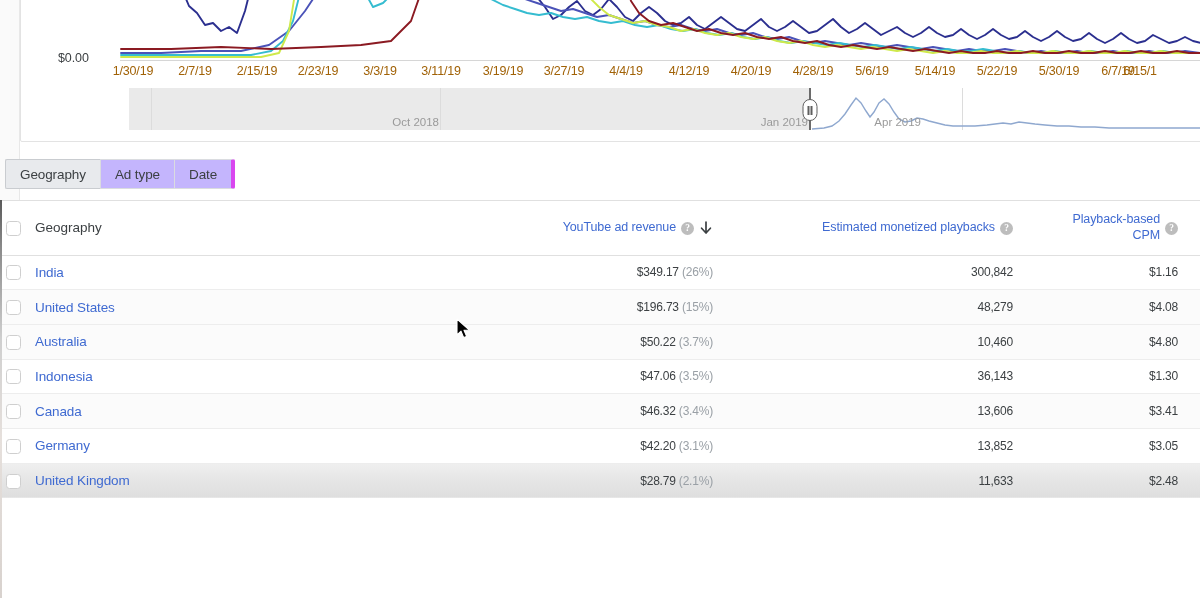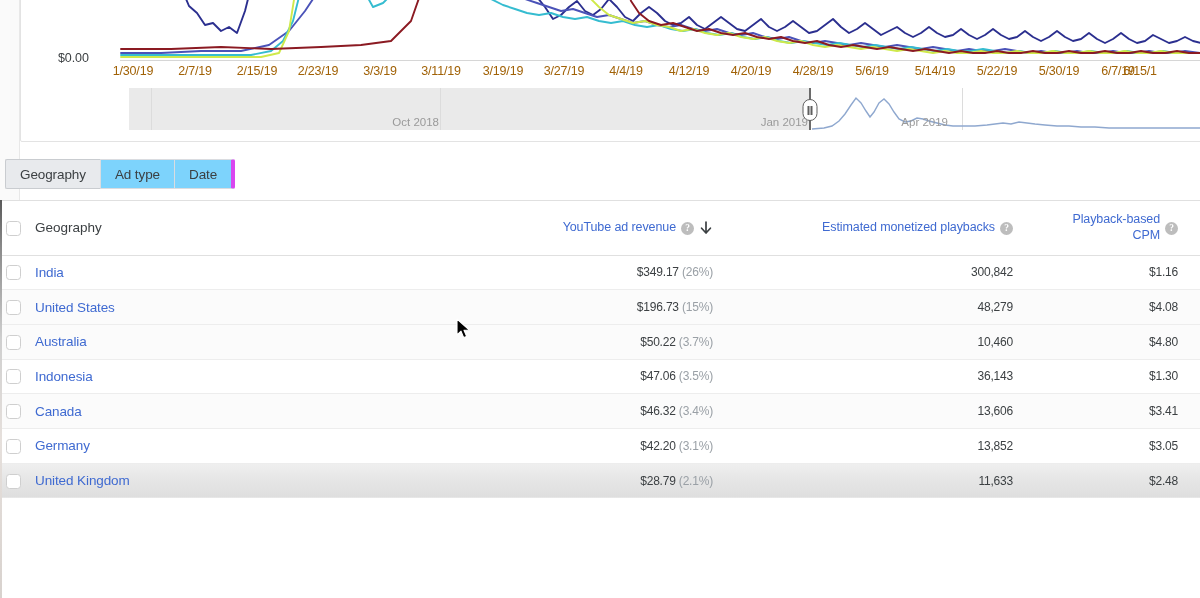--- a/index.html
+++ b/index.html
@@ -81,21 +81,21 @@
 
   
   .tabbar {
     position: absolute; left: 5px; top: 159px;
     display: flex;
   }
   .tab {
     height: 30px; padding: 0 14px;
     display: flex; align-items: center;
     font-size: 13.5px; color: #3c4043;
-    background: #7dd3fc;
+    background: #c4b5fd;
     border: 1px solid #dadce0;
     border-right: none;
     cursor: pointer;
     letter-spacing: -0.1px;
     white-space: nowrap;
   }
   .tab:first-child { border-radius: 2px 0 0 2px; }
   .tab:last-child { border-right: 4px solid #d946ef; border-radius: 0 2px 2px 0; }
   .tab.active { background: #e8eaed; border-color: #c9ccd0; }
 
@@ -248,21 +248,21 @@
 
     <div class="range-handle" style="left:680px;">
       <div class="handle-grip">
           <i></i>
           <i></i>
         </div>
     </div>
 
     <span class="range-month" style="left:310px;">Oct 2018</span>
     <span class="range-month" style="left:679px;">Jan 2019</span>
-    <span class="range-month" style="left:819px;margin-top:48px;">Apr 2019</span>
+    <span class="range-month" style="left:792px;margin-top:48px;">Apr 2019</span>
   </div>
 
   <div class="tabbar">
     <div class="tab active">
       <span>Geography</span>
     </div>
     <div class="tab">
       <span>Ad type</span>
     </div>
     <div class="tab">

